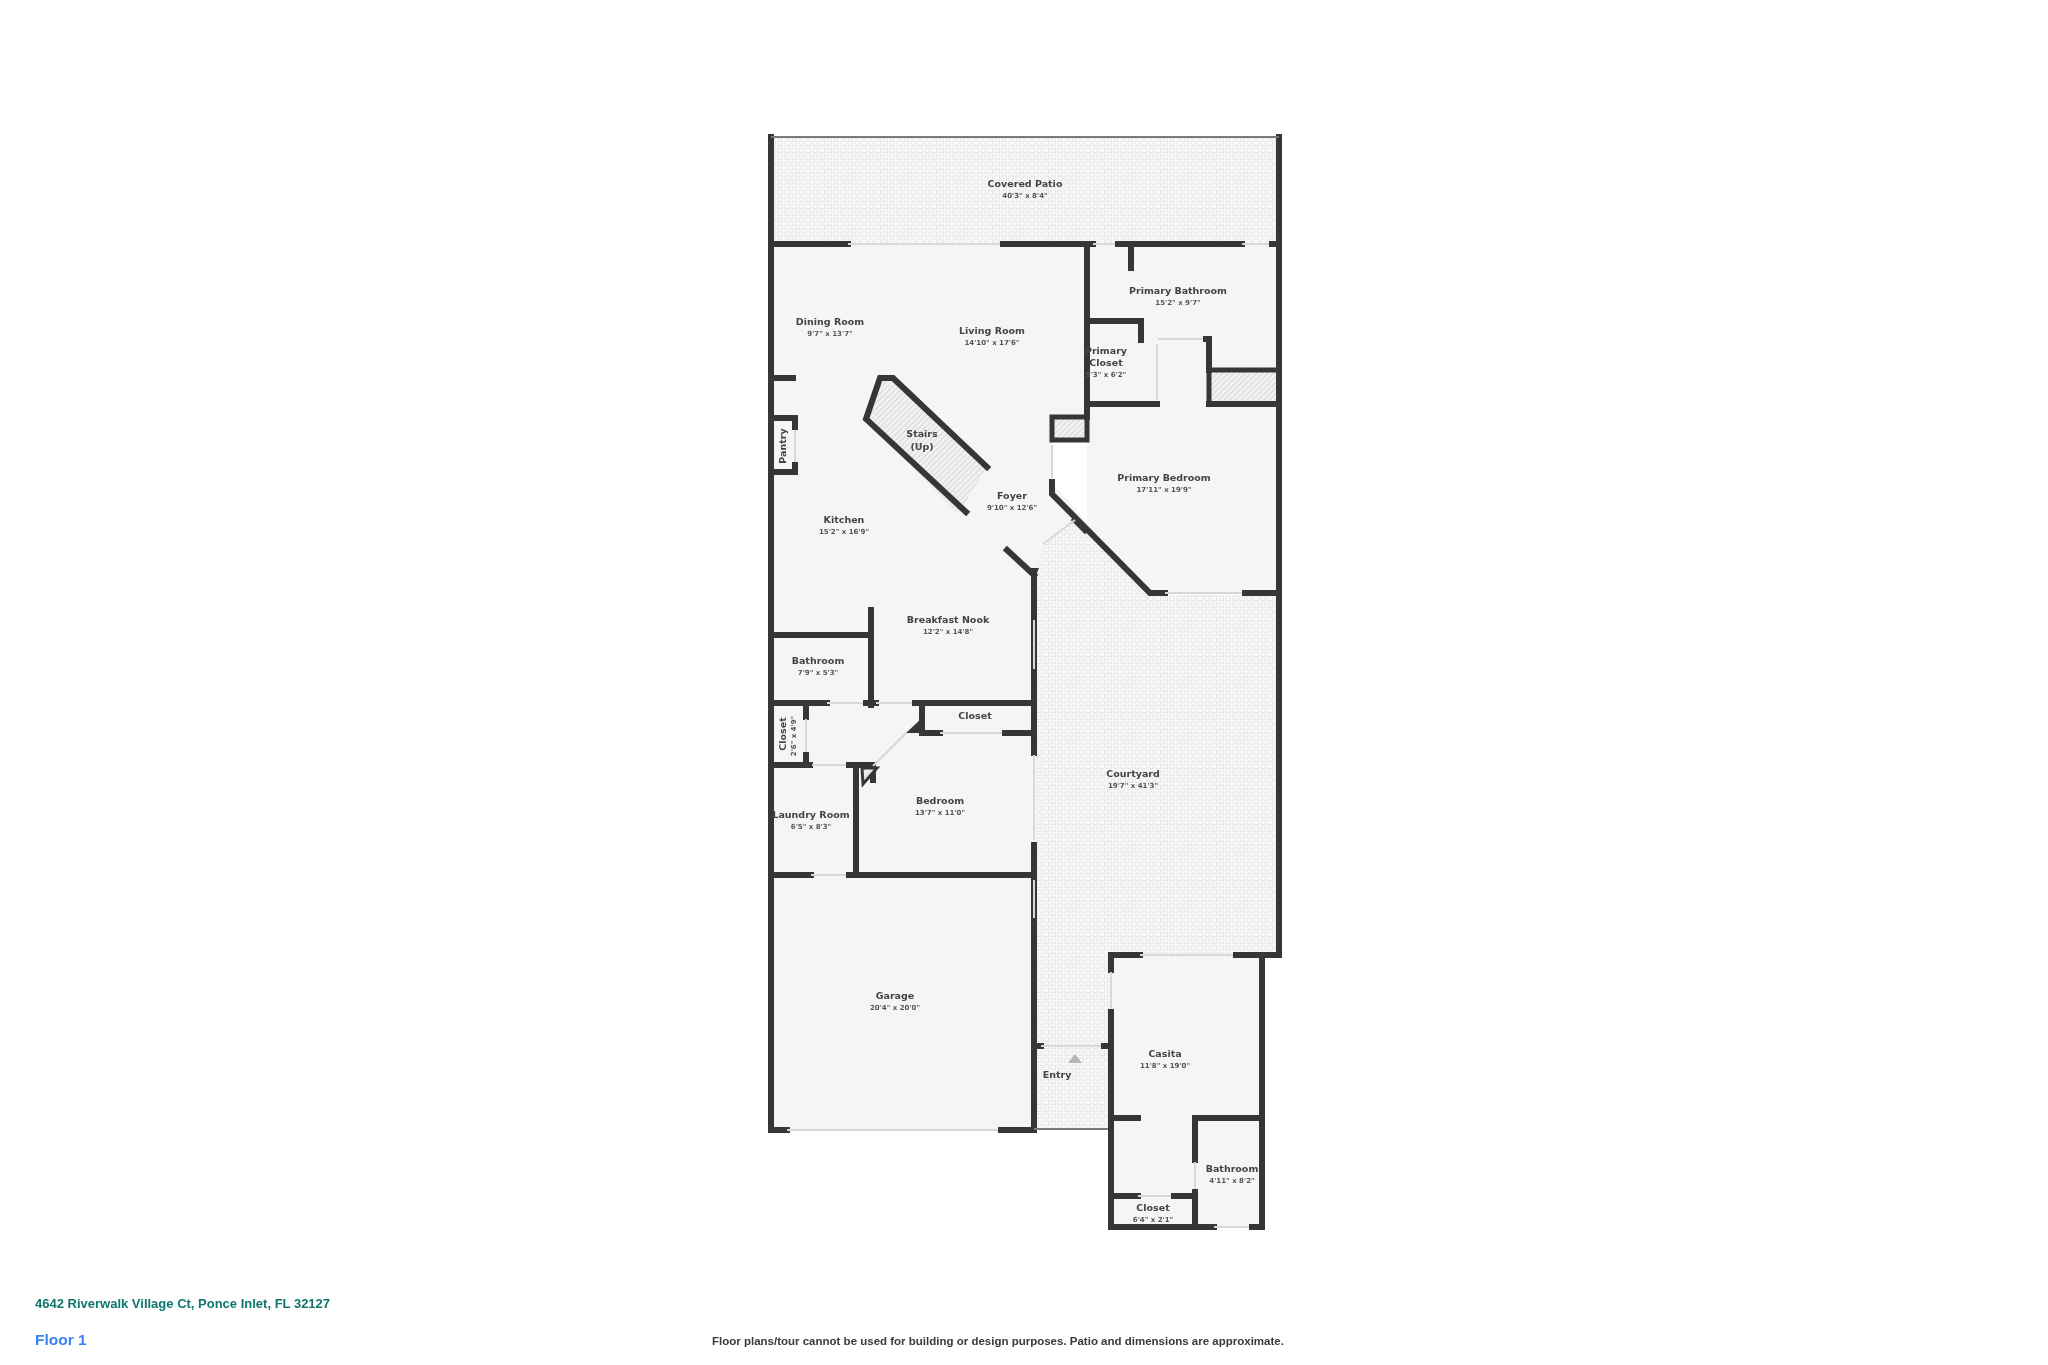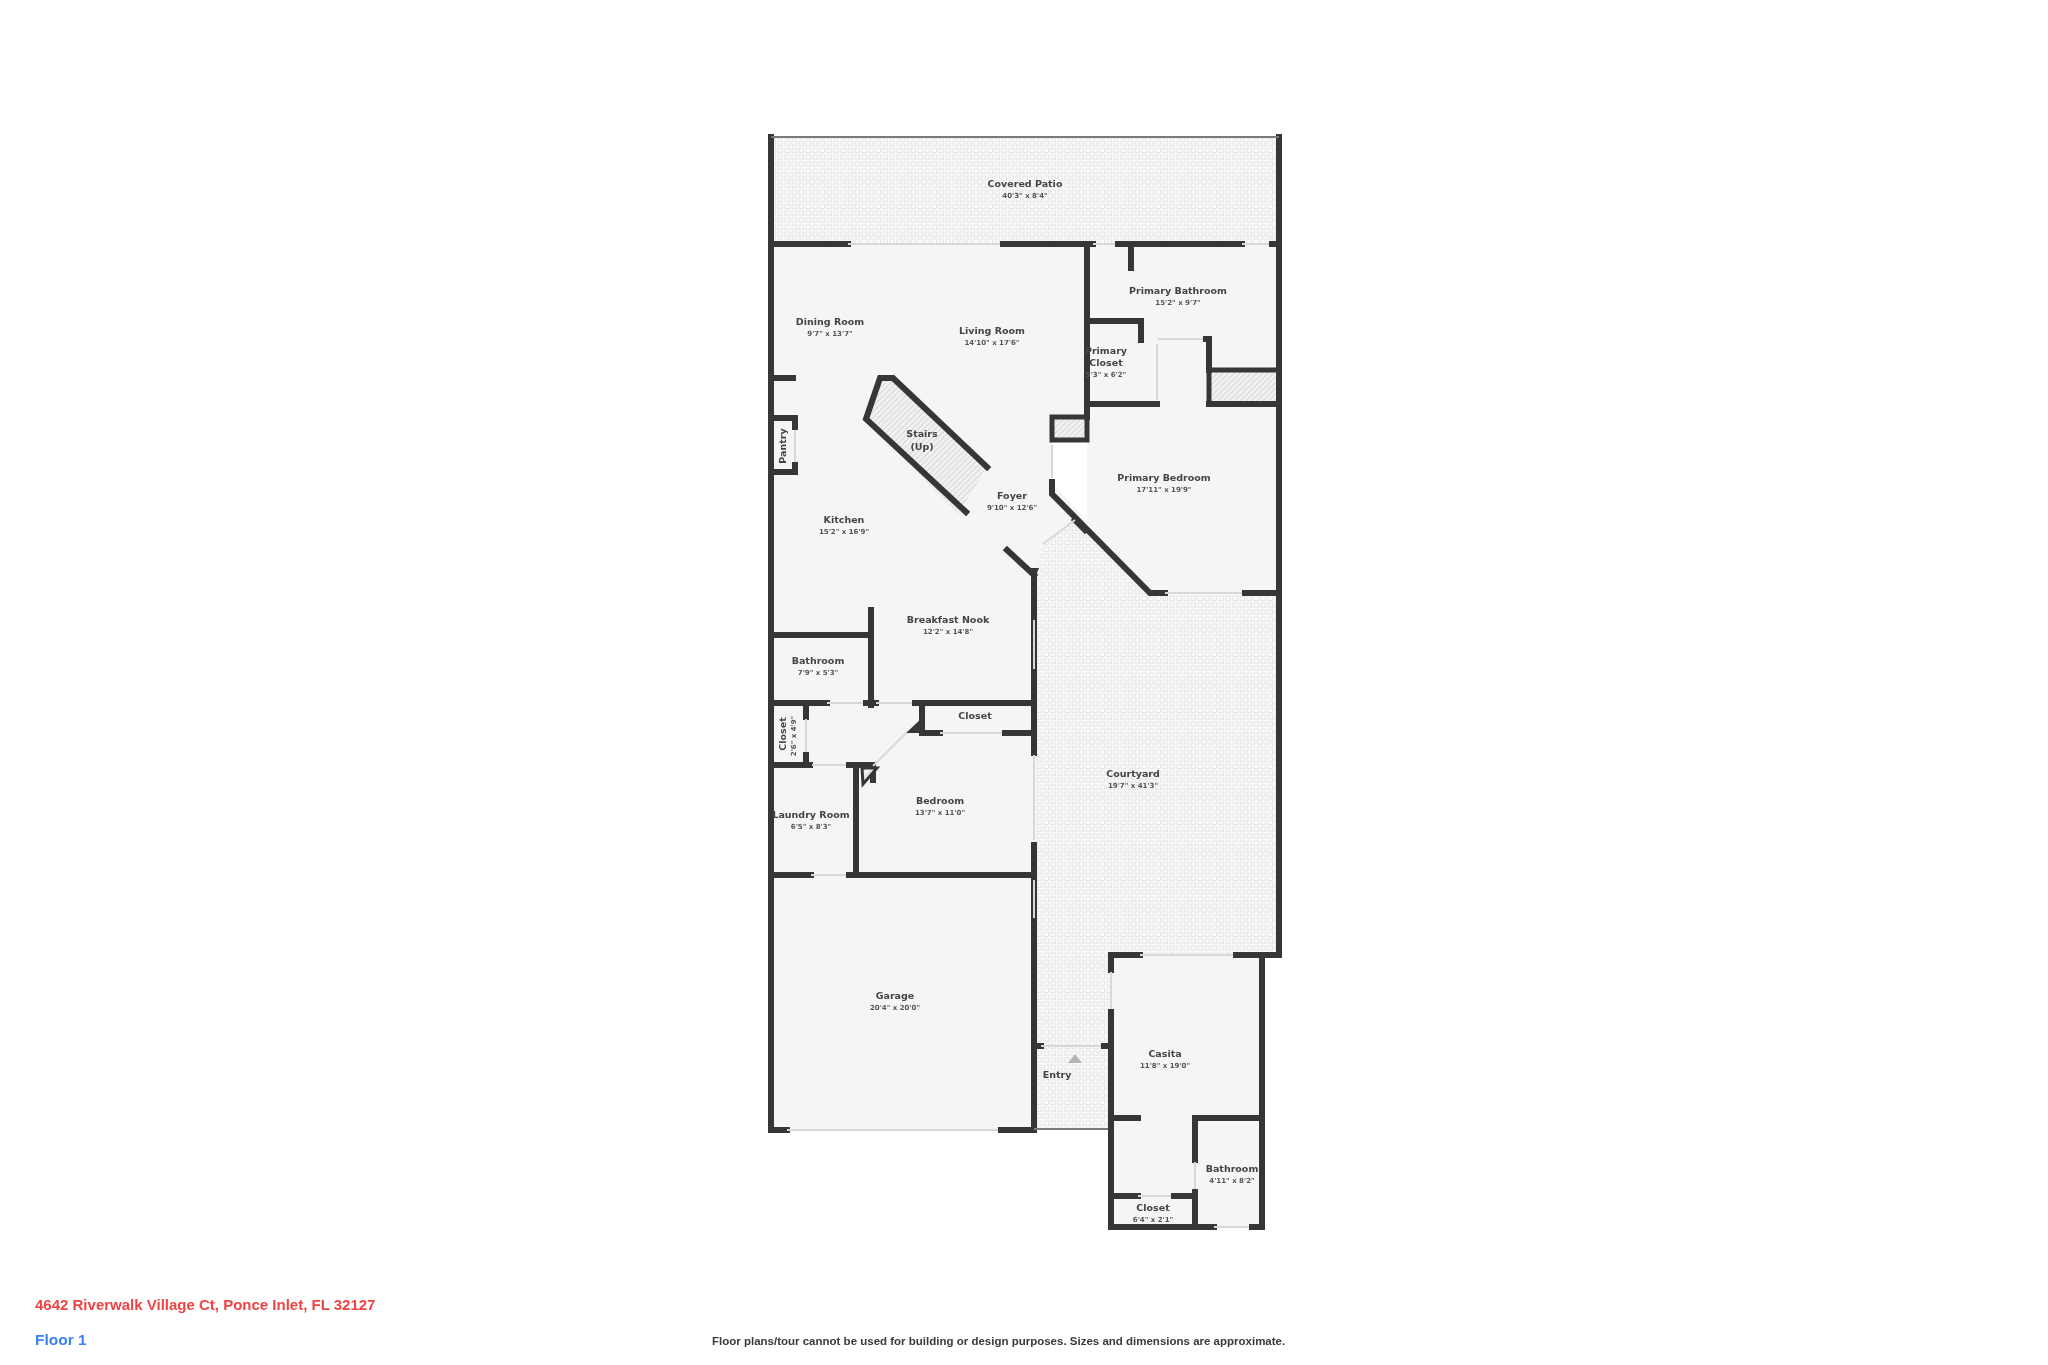--- a/index.html
+++ b/index.html
@@ -2,21 +2,21 @@
 <html><head>
 <meta charset="utf-8">
 <style>
   html, body { margin:0; padding:0; background:#ffffff; }
   body { width:2048px; height:1365px; position:relative; overflow:hidden; font-family:"Liberation Sans", "DejaVu Sans", sans-serif; color:#3d3d3d; }
   #plan { position:absolute; left:0; top:0; width:2048px; height:1365px; }
   .rname { font-family:"DejaVu Sans", "Liberation Sans", sans-serif; font-weight:bold; font-size:9.5px; fill:#444; text-anchor:middle; }
   .rdim { font-family:"DejaVu Sans", "Liberation Sans", sans-serif; font-weight:bold; font-size:7px; fill:#555; text-anchor:middle; }
   .wall { stroke:#363636; stroke-width:6; stroke-linecap:square; fill:none; }
   .opening { stroke:#d8d8d8; stroke-width:2; fill:none; }
-  .address { position:absolute; left:35px; top:1296px; font-weight:bold; font-size:15px; color:#ef4444; }
+  .address { position:absolute; left:35px; top:1296px; font-weight:bold; font-size:13px; color:#0f766e; }
   .floor { position:absolute; left:35px; top:1331px; font-weight:bold; font-size:15.5px; color:#3b82f6; }
   .disclaimer { position:absolute; left:712px; top:1335px; font-weight:bold; font-size:11.5px; color:#3a3a3a; }
 </style>
 </head>
 <body>
 
 <svg id="plan" viewBox="0 0 2048 1365" xmlns="http://www.w3.org/2000/svg">
   <defs>
     <pattern id="tile" width="7" height="7" patternUnits="userSpaceOnUse">
       <rect width="7" height="7" fill="#f9f9f9"></rect>
@@ -220,13 +220,13 @@
     <text class="rdim" x="1232" y="1183">4'11" x 8'2"</text>
   </g>
   <g>
     <text class="rname" x="1153" y="1211">Closet</text>
     <text class="rdim" x="1153" y="1222">6'4" x 2'1"</text>
   </g>
 </svg>
 
 <div class="address">4642 Riverwalk Village Ct, Ponce Inlet, FL 32127</div>
 <div class="floor">Floor 1</div>
-<div class="disclaimer">Floor plans/tour cannot be used for building or design purposes. Sizes and dimensions are approximate.</div>
+<div class="disclaimer">Floor plans/tour cannot be used for building or design purposes. Patio and dimensions are approximate.</div>
 
 </body></html>

